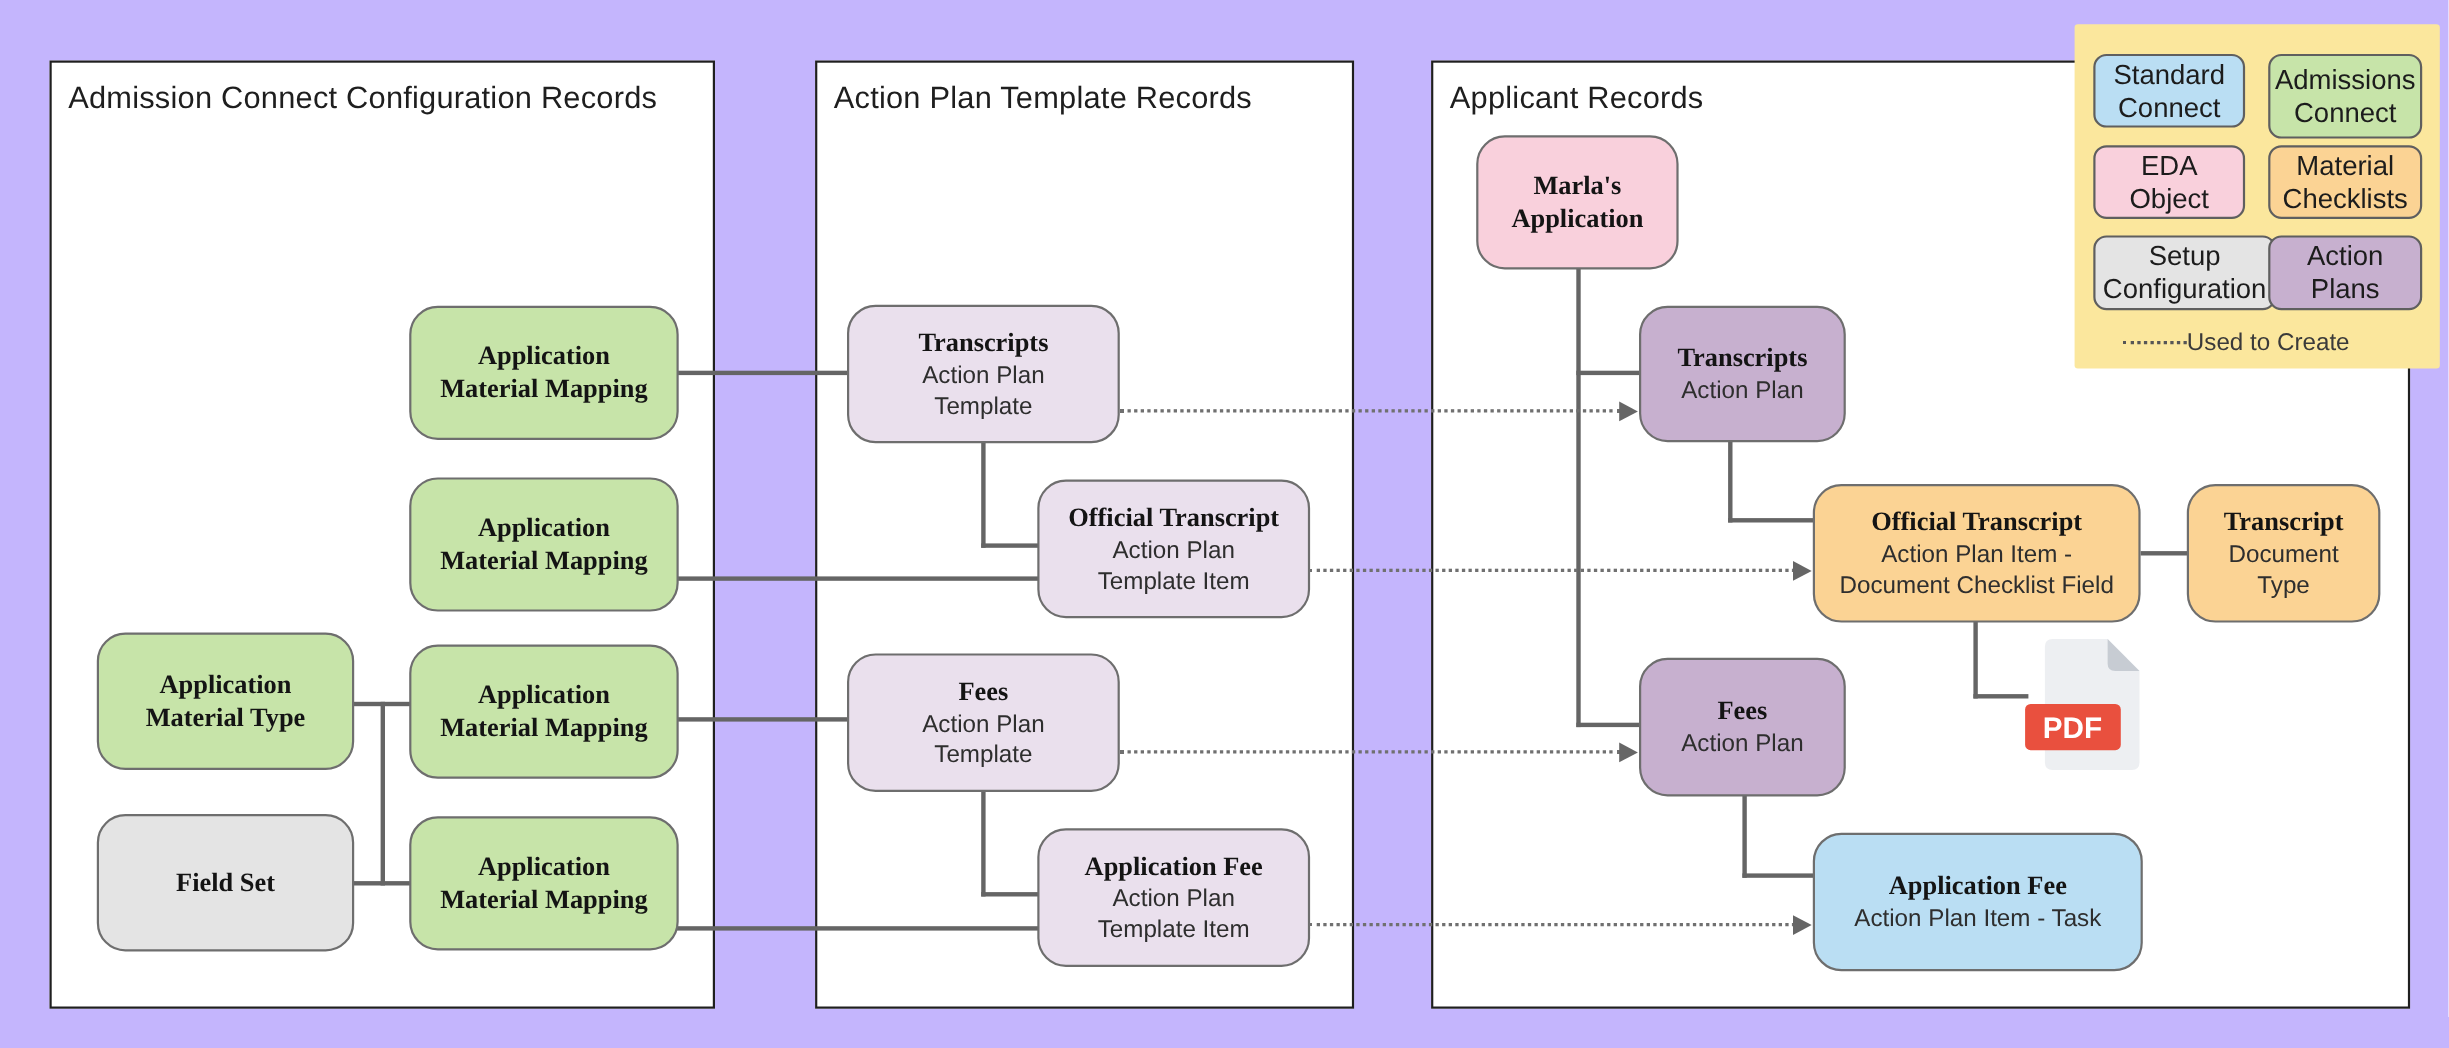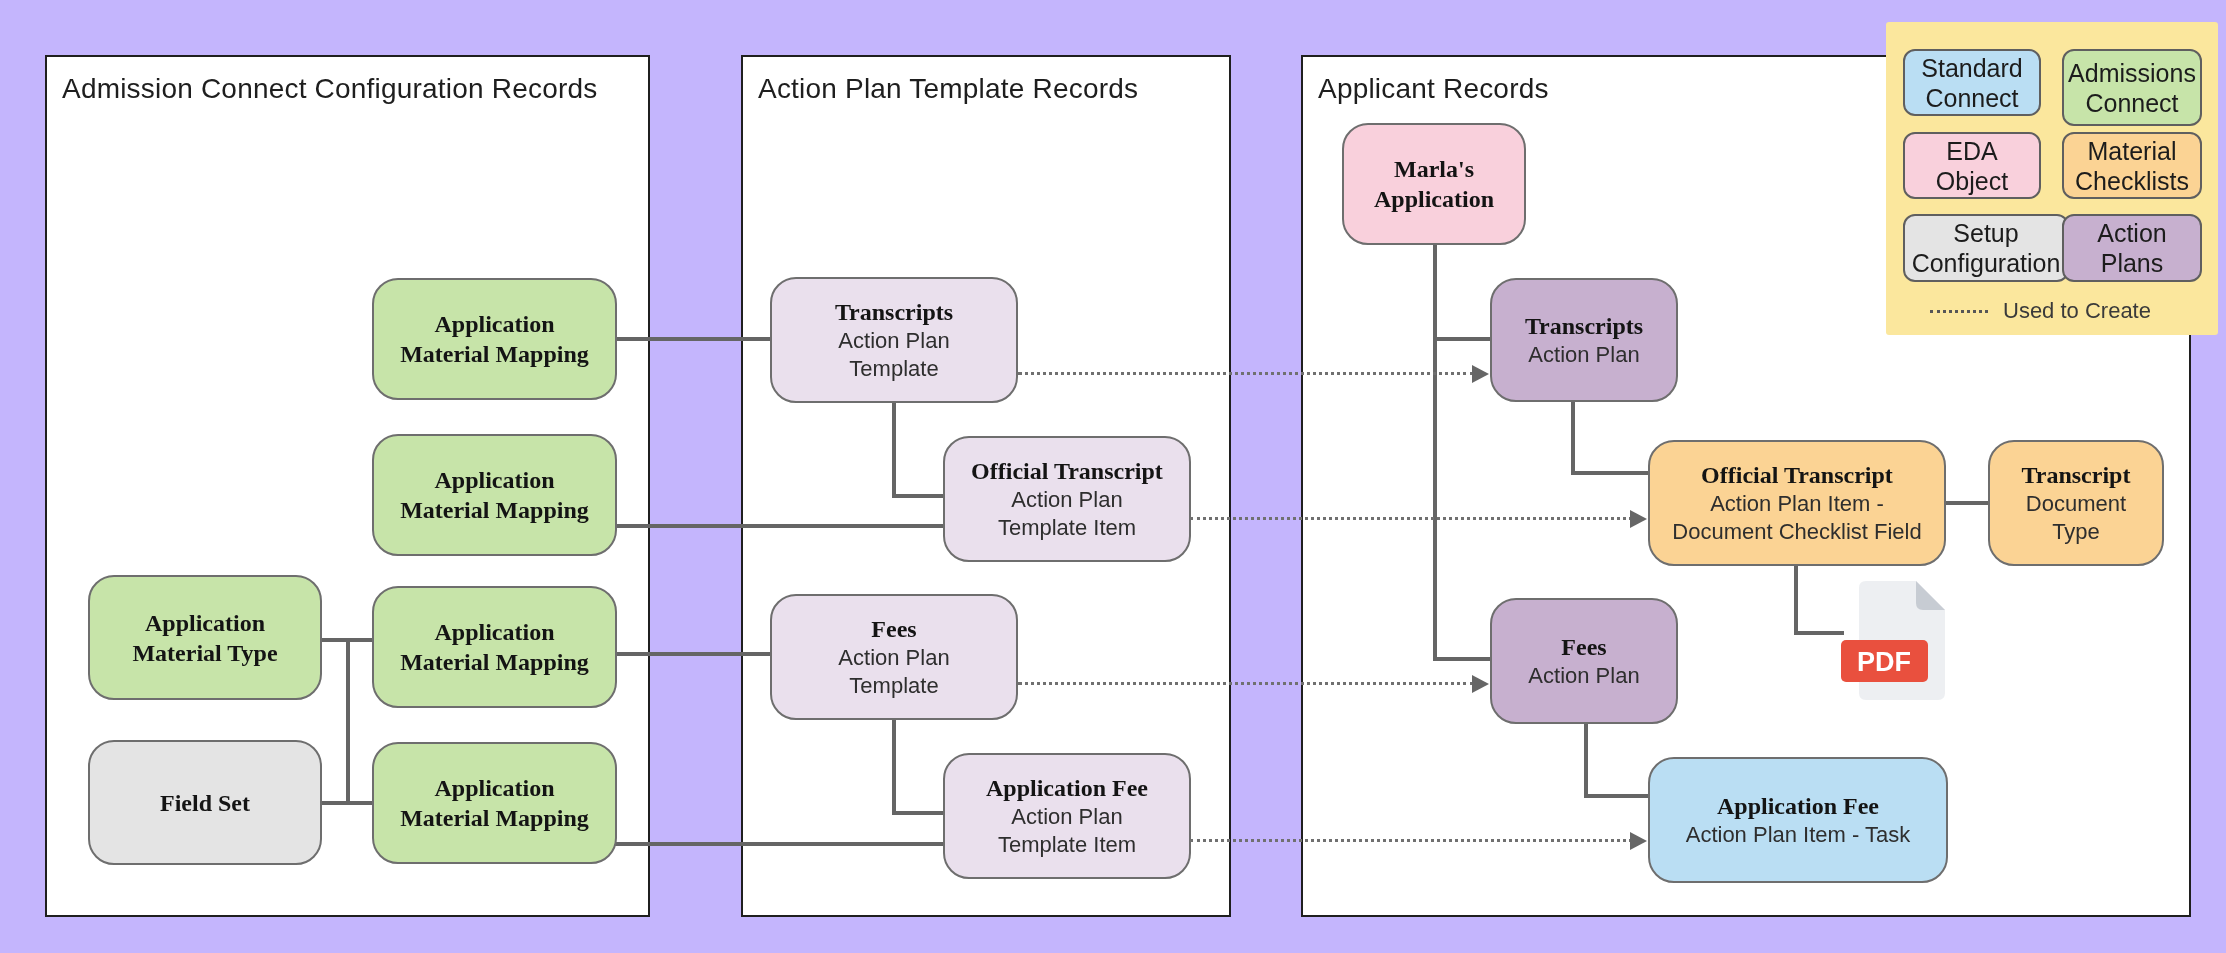--- a/index.html
+++ b/index.html
@@ -39,21 +39,21 @@
     border-left:17px solid #666666;border-top:9px solid transparent;border-bottom:9px solid transparent;
   }
   
   .legend{position:absolute;left:1886px;top:22px;width:332px;height:313px;background:#FBE79D;z-index:5;border-radius:3px;}
   .chip{
     position:absolute;border:2px solid #5f5f5f;border-radius:12px;box-sizing:border-box;
     display:flex;flex-direction:column;justify-content:center;align-items:center;text-align:center;
     font-size:25px;color:#1c1c1c;line-height:1.2;padding:4px;
   }
   .chip span{display:block;}
-  .legend-note{position:absolute;left:44px;top:276px;display:flex;align-items:center;gap:15px;}
+  .legend-note{position:absolute;left:44px;top:276px;display:flex;align-items:center;}
   .legend-note .dash{width:58px;height:0;border-top:3px dotted #565656;}
   .legend-note .txt{font-size:22px;color:#3a3a3a;}
   .pdf-svg{position:absolute;left:1836px;top:578px;z-index:3;}
 </style>
 </head>
 <body>
 
 <div class="stage">
 
   <section class="container" style="left:45px;top:55px;width:605px;height:862px;">

